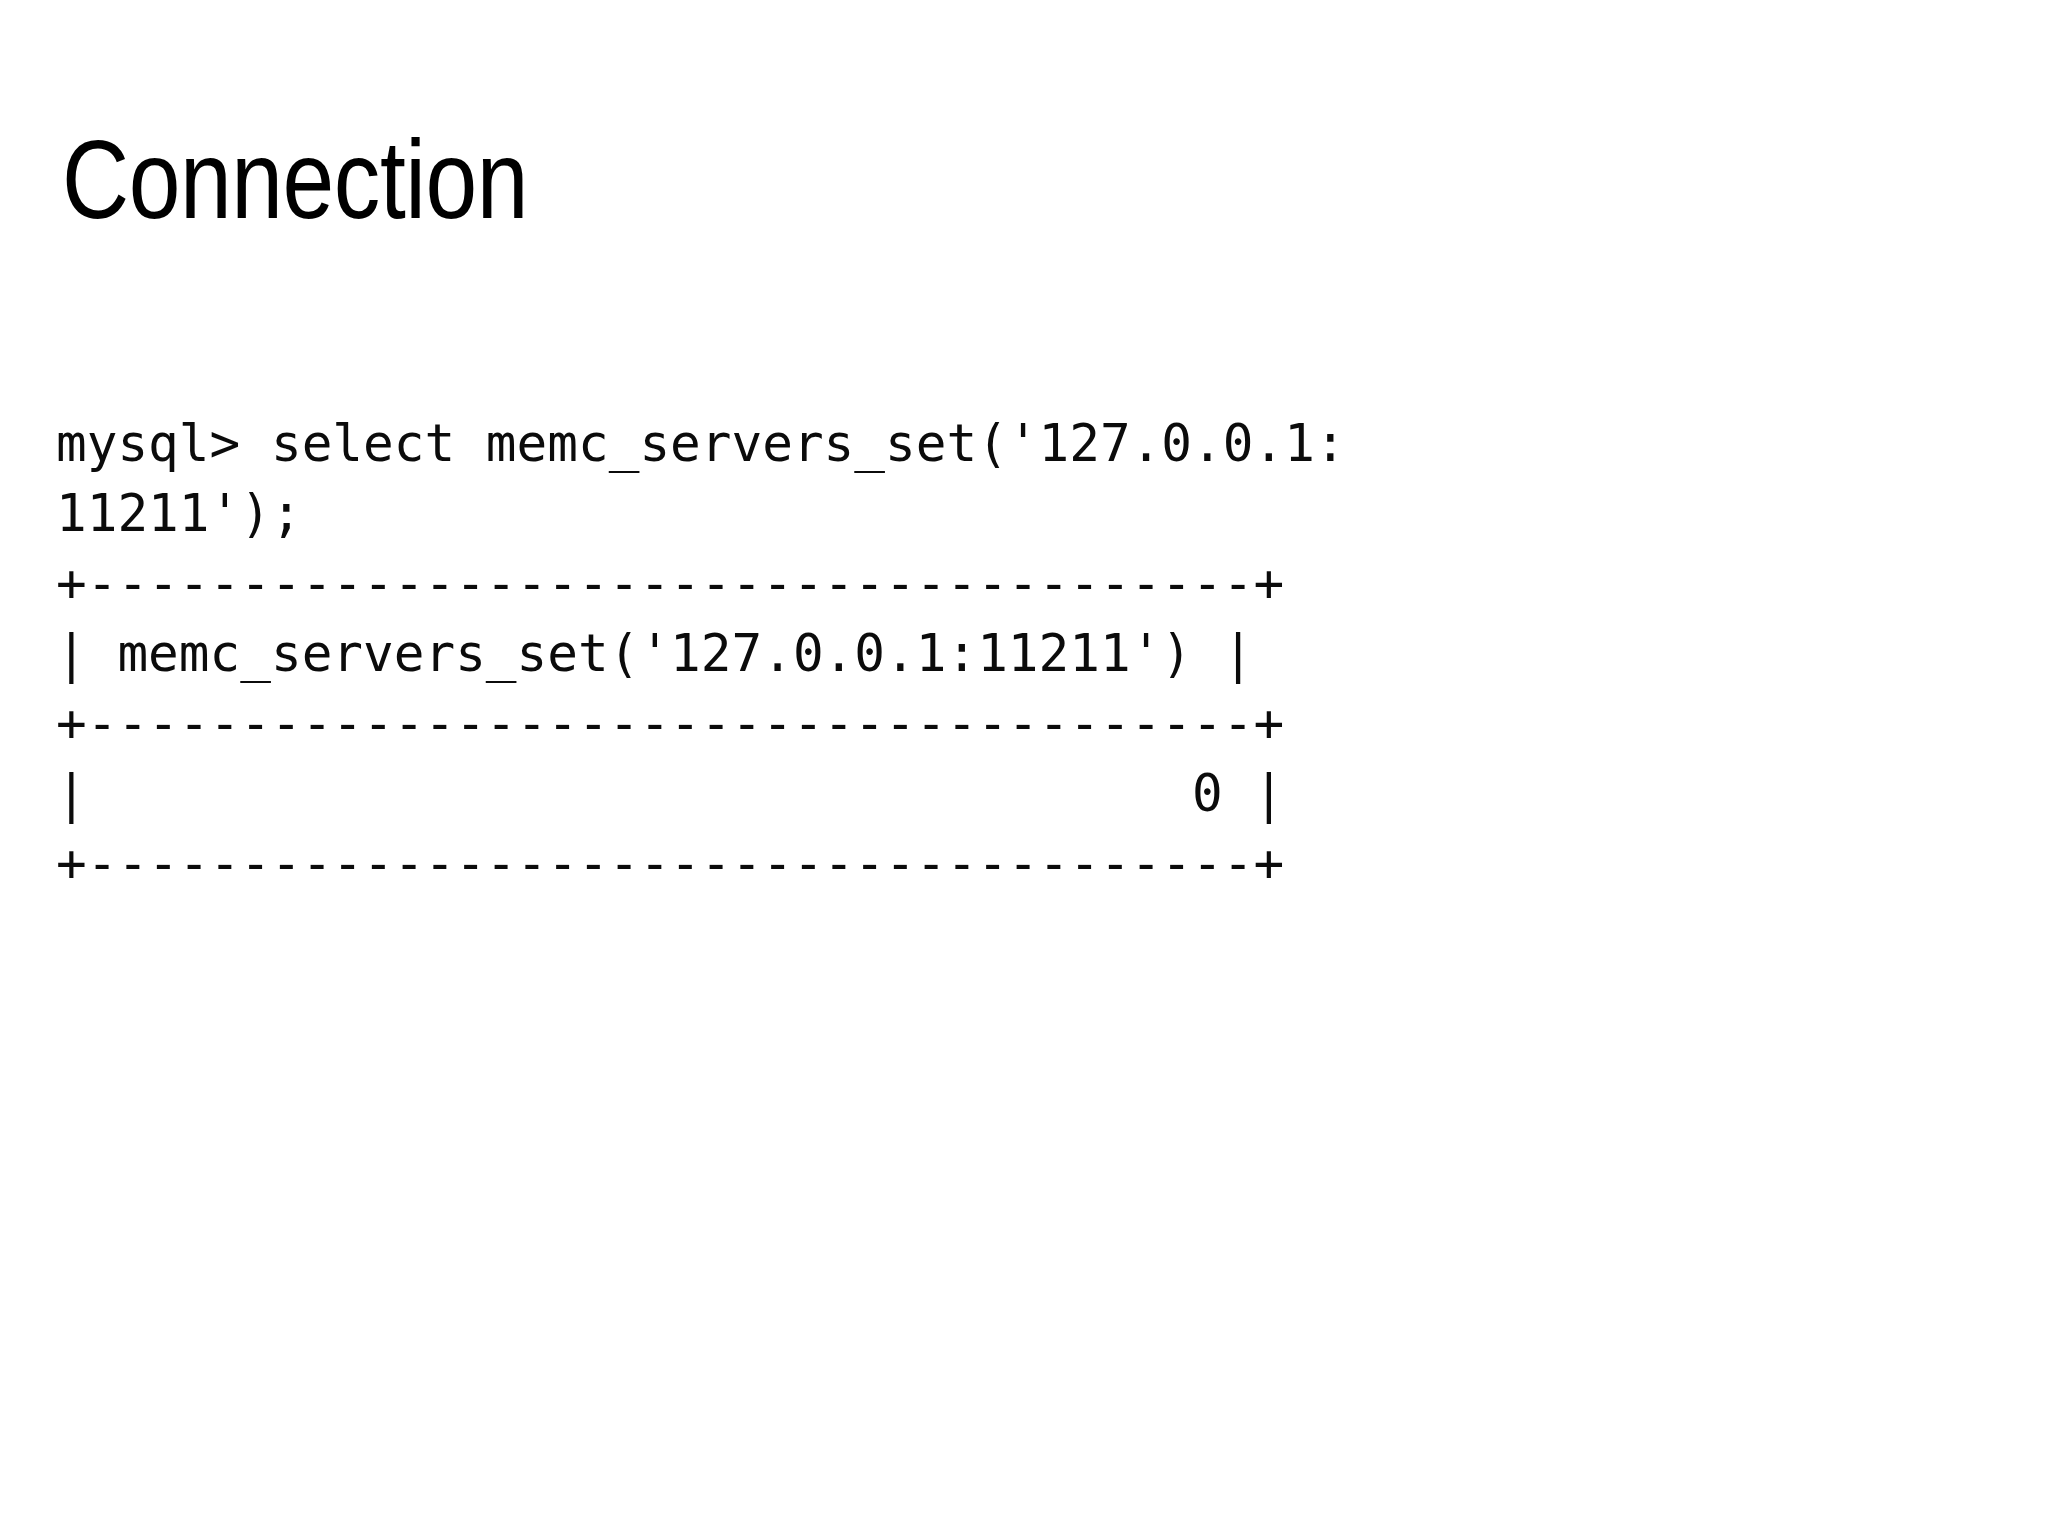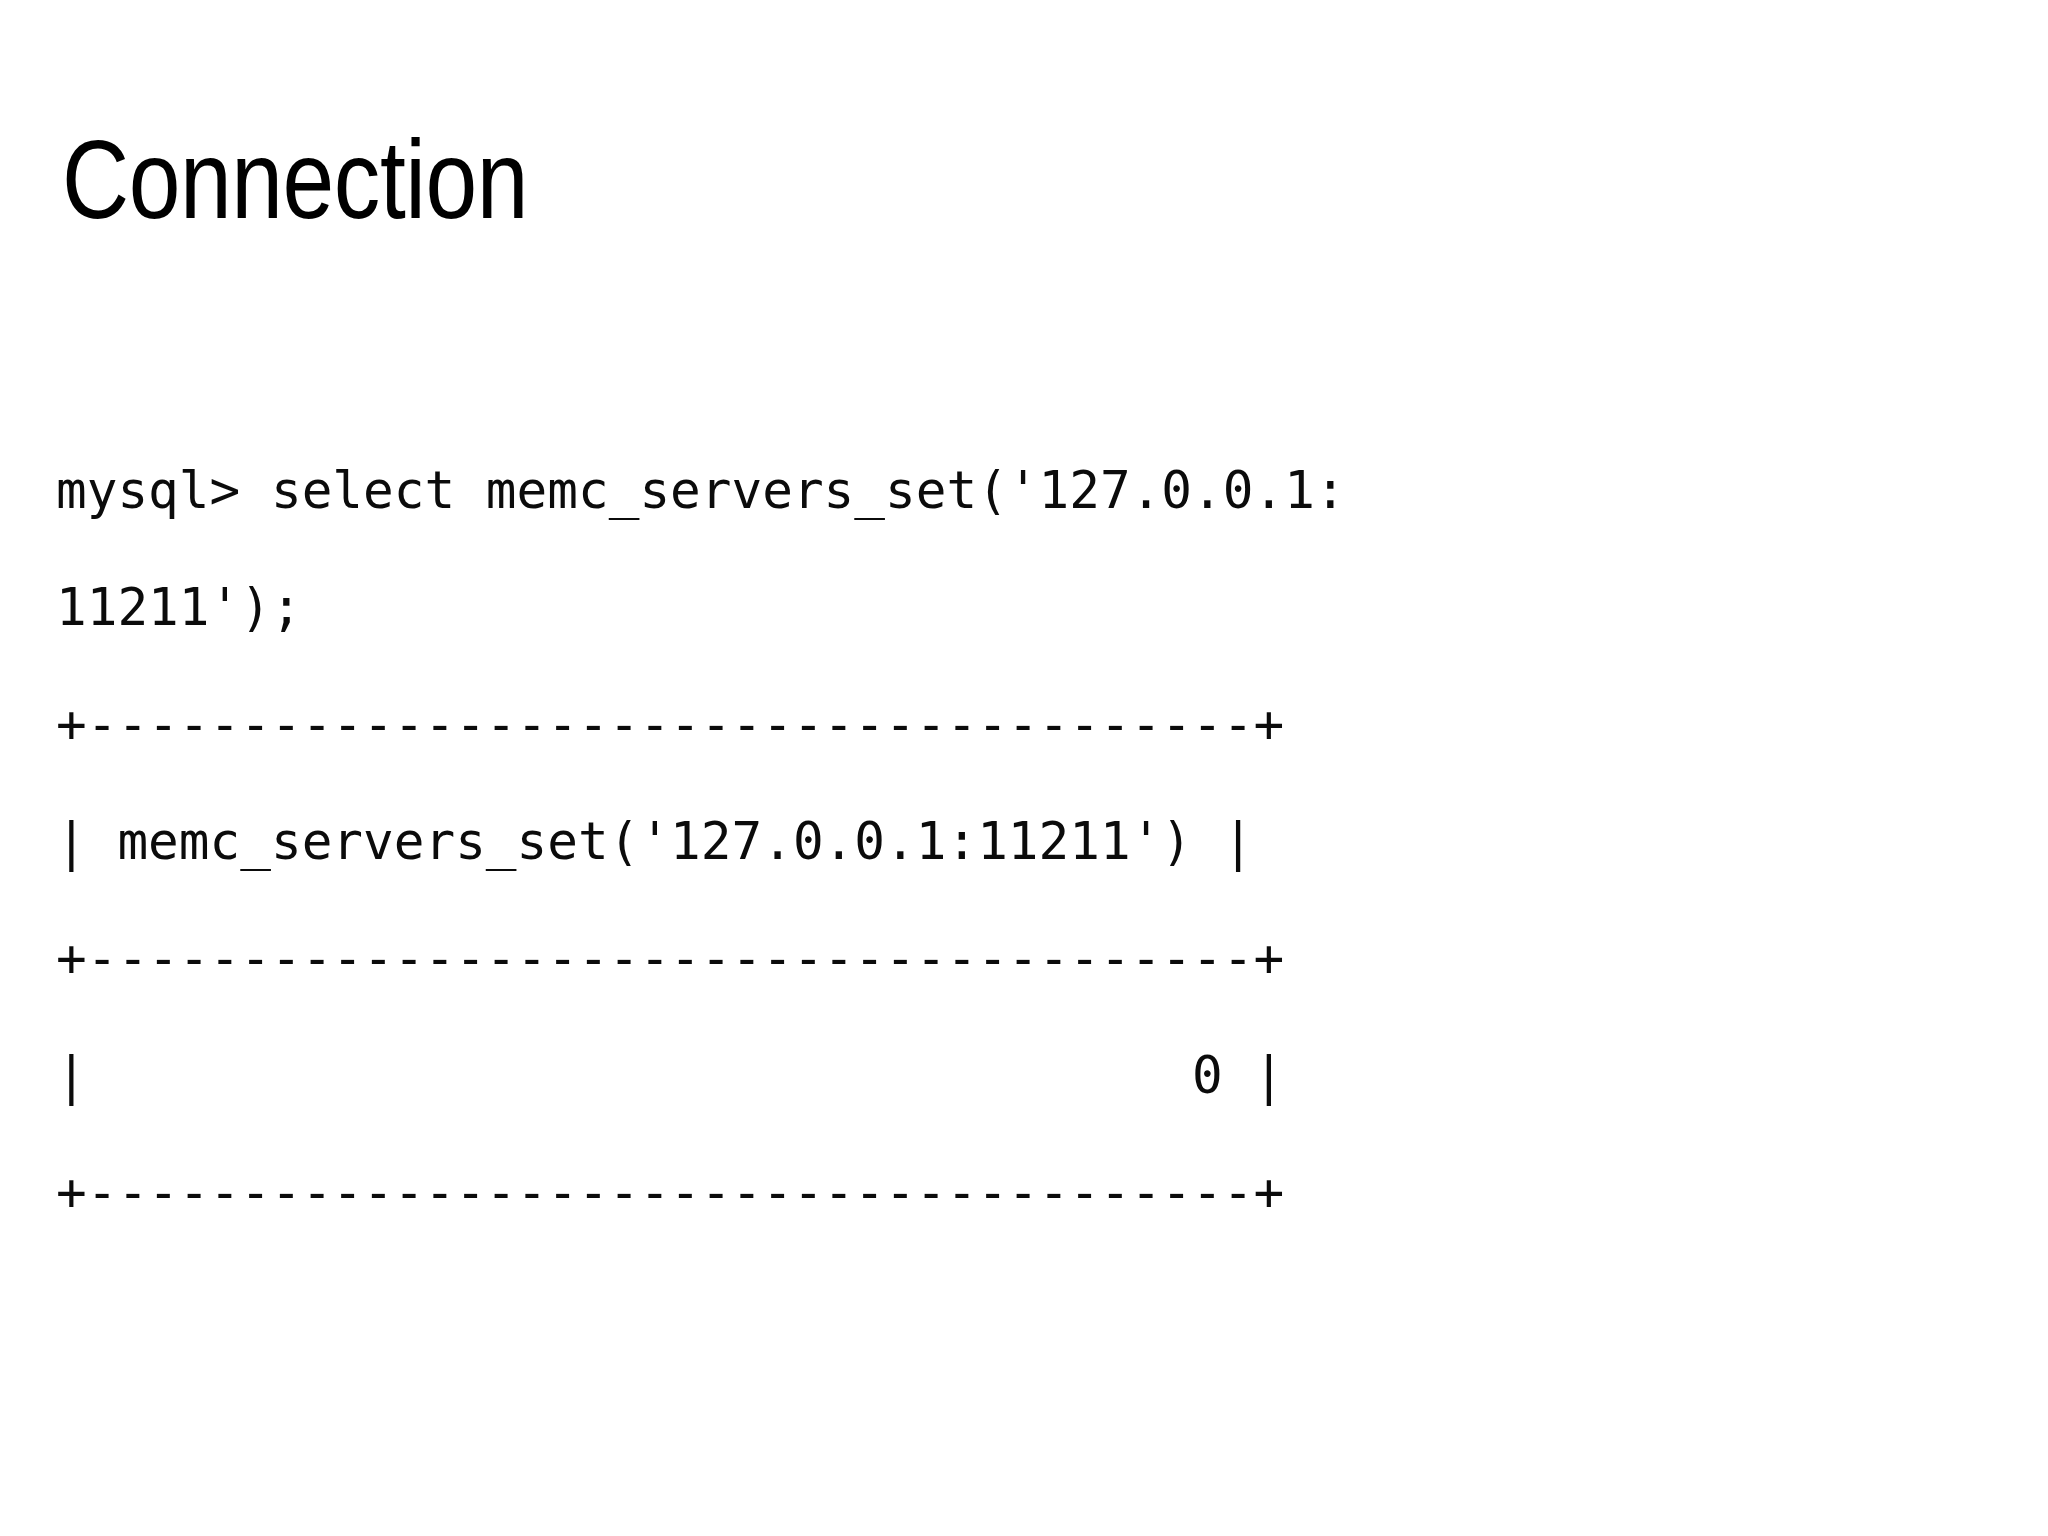--- a/index.html
+++ b/index.html
@@ -48,21 +48,20 @@
     line-height: 70px;
     letter-spacing: 0px;
     white-space: pre;
     color: #0b0b0b;
   }
 
   .console-line {
     display: block;
     white-space: pre;
     height: 70px;
-    margin-top: 47px;
   }
 </style>
 </head>
 <body>
 
 <div class="slide">
 
   <h1 class="slide-title">Connection</h1>
 
   <pre class="console-block"><code class="console-line">mysql&gt; select memc_servers_set('127.0.0.1:</code><code class="console-line">11211');</code><code class="console-line">+--------------------------------------+</code><code class="console-line">| memc_servers_set('127.0.0.1:11211') |</code><code class="console-line">+--------------------------------------+</code><code class="console-line">|                                    0 |</code><code class="console-line">+--------------------------------------+</code></pre>

